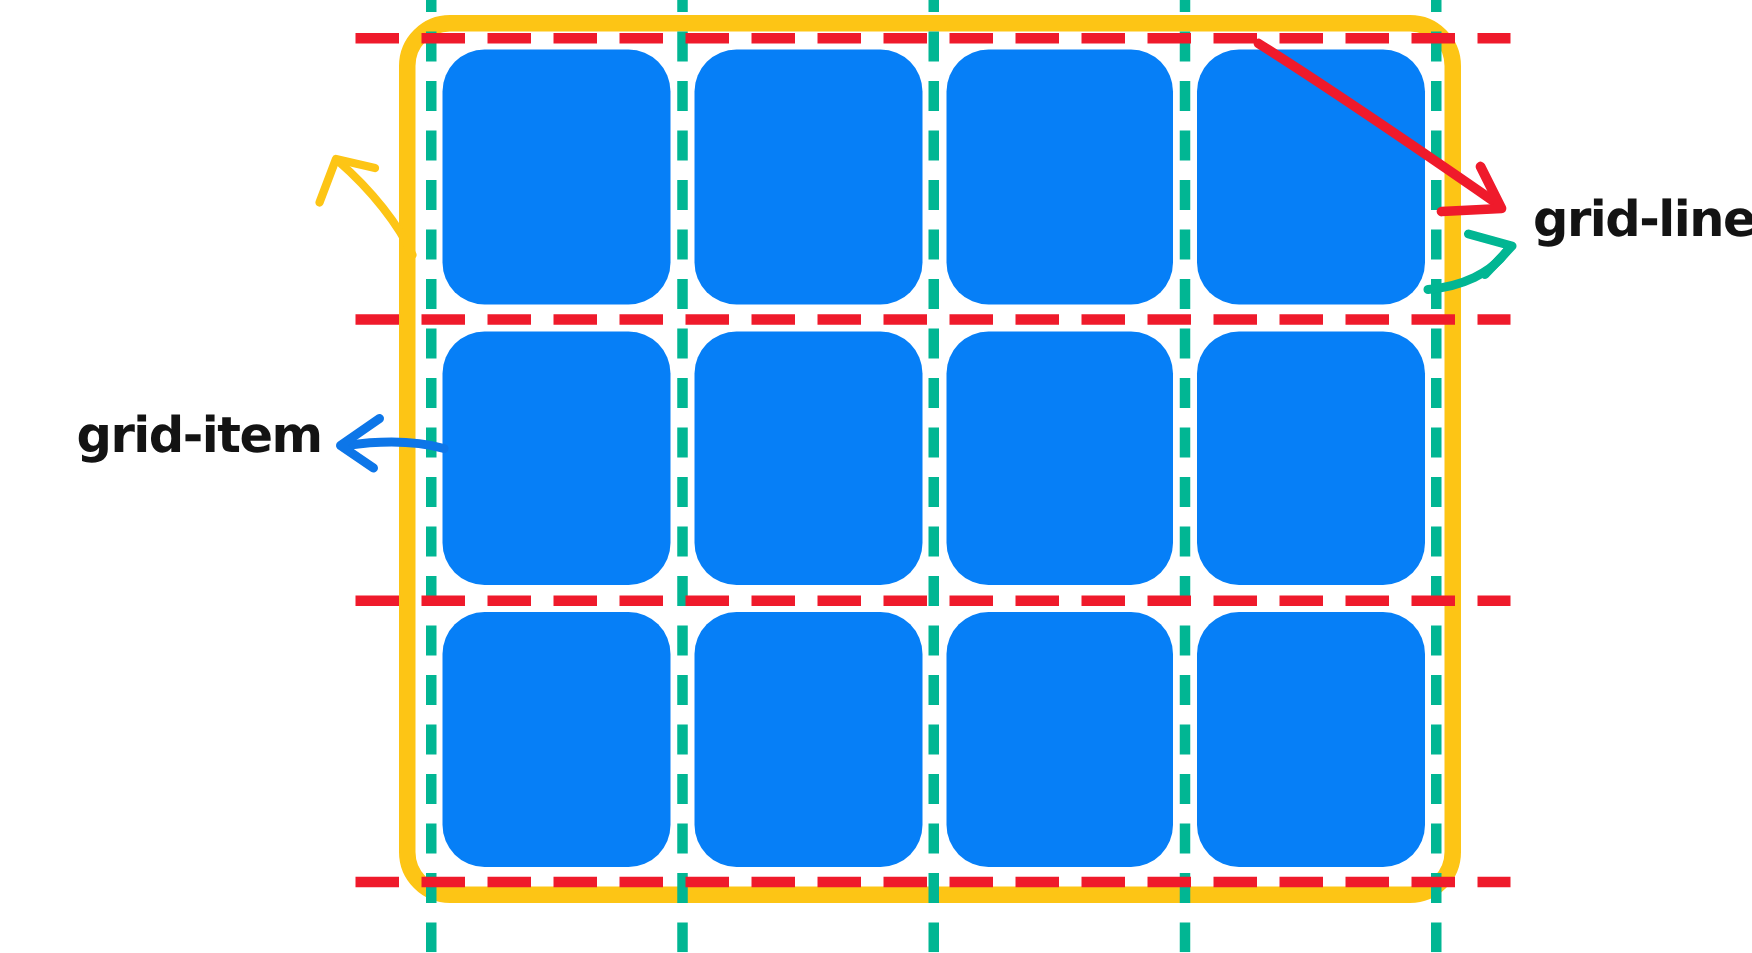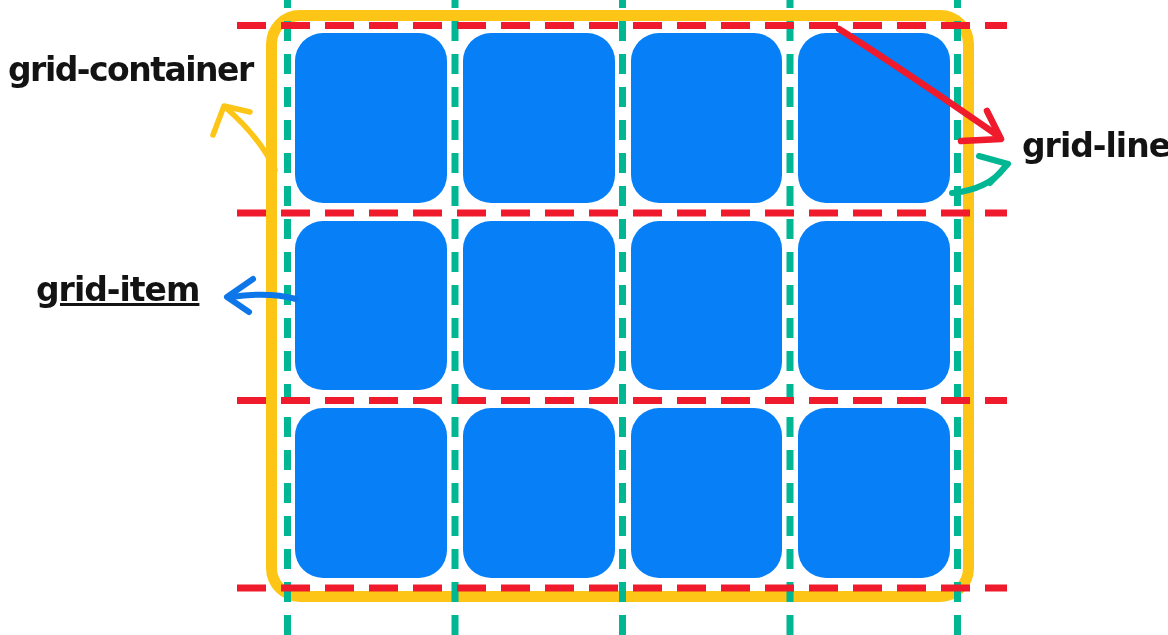--- a/index.html
+++ b/index.html
@@ -75,21 +75,21 @@
   .label {
     position: absolute;
     color: var(--ink, #131313);
     font-weight: bold;
     font-size: 33px;
     letter-spacing: -1px;
     line-height: 1.1;
     white-space: nowrap;
   }
   .label-container { left: 8px;    top: 52px;  letter-spacing: -1.5px; }
-  .label-item      { left: 36px;   top: 272px; text-decoration: underline; }
+  .label-item      { left: 51px;   top: 272px; }
   .label-line      { left: 1022px; top: 128px; }
 </style>
 </head>
 <body>
 
 <div class="canvas">
 
   <div class="items-grid" id="itemsGrid">
       <div class="grid-item"></div>
       <div class="grid-item"></div>
@@ -134,17 +134,16 @@
       <path class="arrow arrow-red" d="M 839 29 C 885 58 958 108 997 135"></path>
       <path class="arrow arrow-red" d="M 987 111 L 1001 139 L 961 141"></path>
     </g>
 
     <g>
       <path class="arrow arrow-teal" d="M 952 193 C 975 191 994 182 1004 168"></path>
       <path class="arrow arrow-teal" d="M 979 156 L 1008 164 L 990 183"></path>
     </g>
   </svg>
 
-  <div class="label label-container">grid-container</div>
   <div class="label label-item">grid-item</div>
   <div class="label label-line">grid-line</div>
 
 </div>
 
 </body></html>

